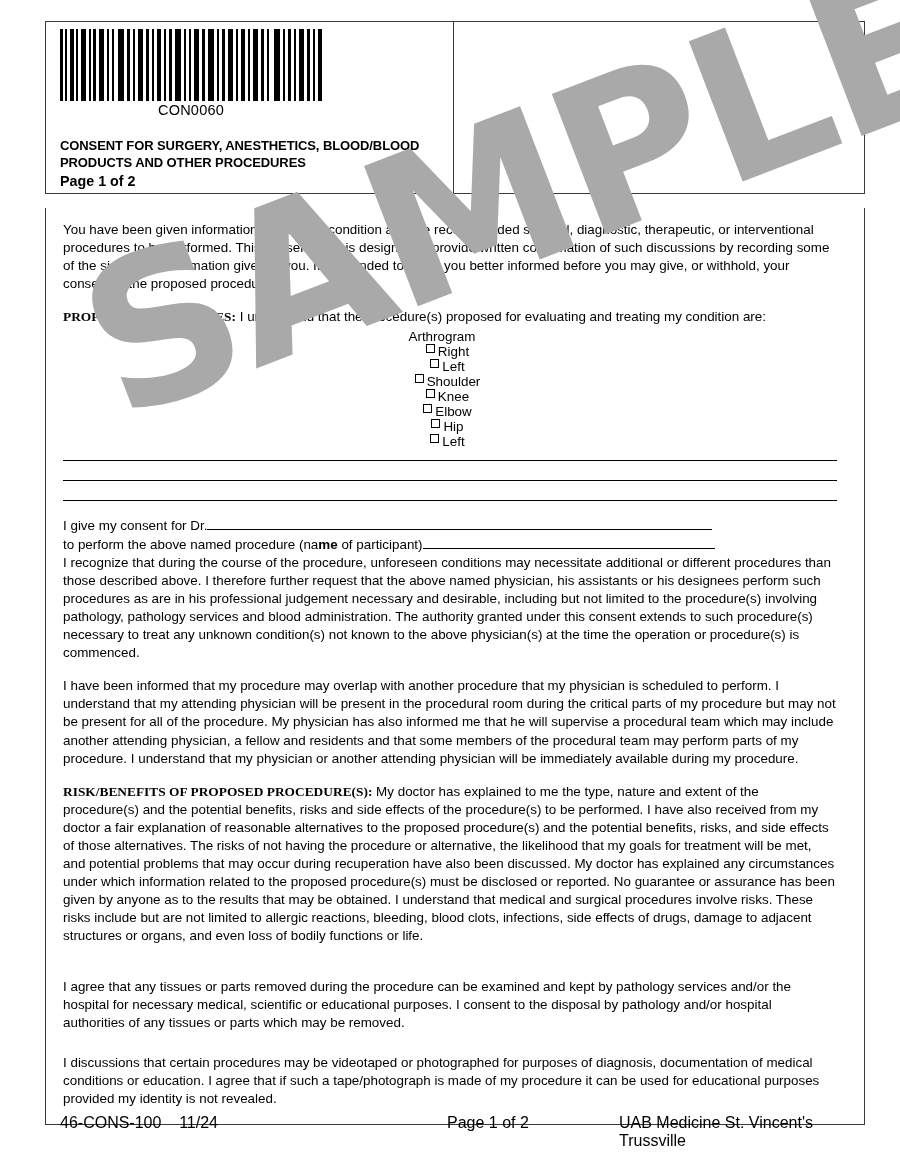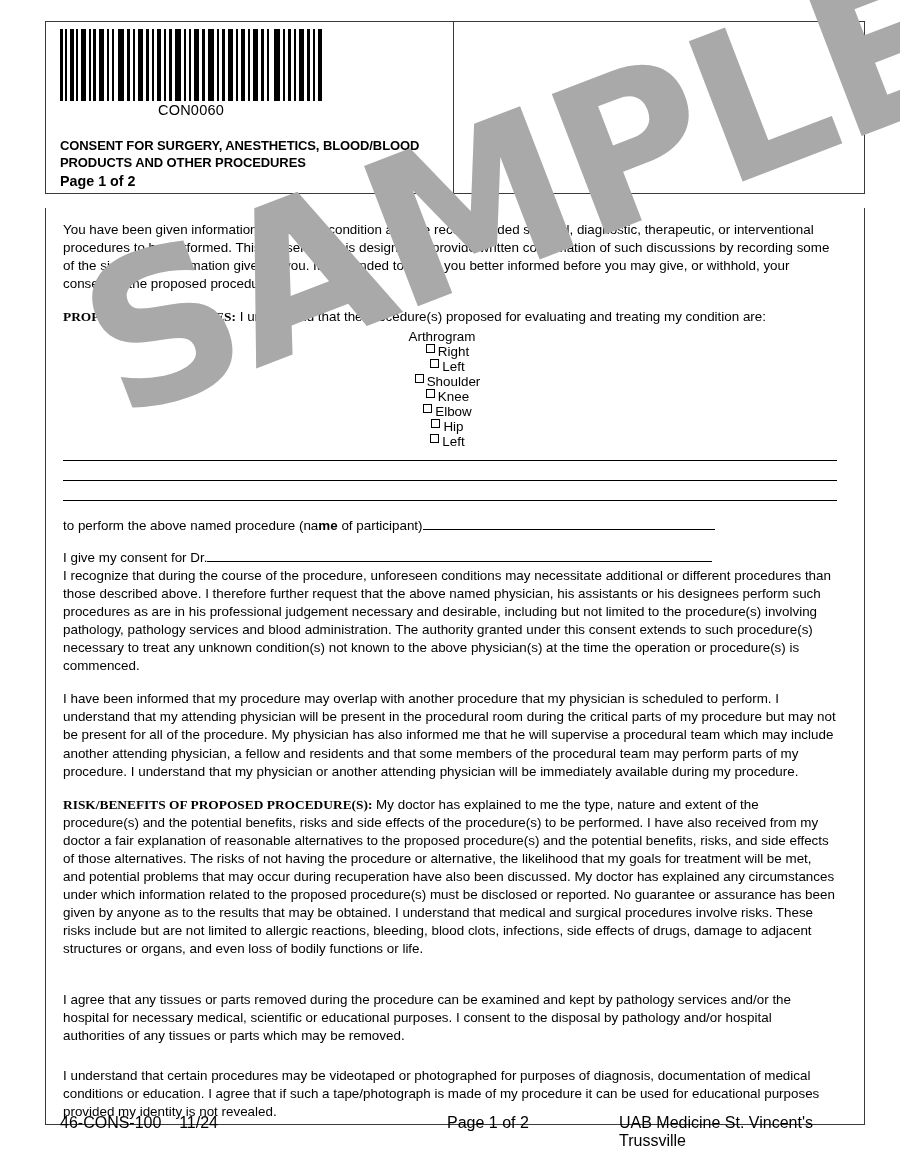--- a/index.html
+++ b/index.html
@@ -332,24 +332,24 @@
         <span>Left</span>
       </span>
     </div>
 
     <div class="rule rule-1"></div>
     <div class="rule"></div>
     <div class="rule"></div>
 
     <div class="gap-md"></div>
 
+    <p class="para"><span>I give my consent for Dr.</span><span class="inline-line line-dr"></span></p>
+
     <p class="para tight"><span>to perform the above named procedure (na</span><b>me</b><span> of participant)</span><span class="inline-line line-name"></span></p>
 
-    <p class="para"><span>I give my consent for Dr.</span><span class="inline-line line-dr"></span></p>
-
     <p class="para tight">I recognize that during the course of the procedure, unforeseen conditions may necessitate additional or different procedures than those described above. I therefore further request that the above named physician, his assistants or his designees perform such procedures as are in his professional judgement necessary and desirable, including but not limited to the procedure(s) involving pathology, pathology services and blood administration. The authority granted under this consent extends to such procedure(s) necessary to treat any unknown condition(s) not known to the above physician(s) at the time the operation or procedure(s) is commenced.</p>
 
     <div class="gap-md"></div>
 
     <p class="para">I have been informed that my procedure may overlap with another procedure that my physician is scheduled to perform. I understand that my attending physician will be present in the procedural room during the critical parts of my procedure but may not be present for all of the procedure. My physician has also informed me that he will supervise a procedural team which may include another attending physician, a fellow and residents and that some members of the procedural team may perform parts of my procedure. I understand that my physician or another attending physician will be immediately available during my procedure.</p>
 
     <div class="gap-md"></div>
 
     <p class="para"><span class="section-head">RISK/BENEFITS OF PROPOSED PROCEDURE(S):</span><span> My doctor has explained to me the type, nature and extent of the procedure(s) and the potential benefits, risks and side effects of the procedure(s) to be performed. I have also received from my doctor a fair explanation of reasonable alternatives to the proposed procedure(s) and the potential benefits, risks, and side effects of those alternatives. The risks of not having the procedure or alternative, the likelihood that my goals for treatment will be met, and potential problems that may occur during recuperation have also been discussed. My doctor has explained any circumstances under which information related to the proposed procedure(s) must be disclosed or reported. No guarantee or assurance has been given by anyone as to the results that may be obtained. I understand that medical and surgical procedures involve risks. These risks include but are not limited to allergic reactions, bleeding, blood clots, infections, side effects of drugs, damage to adjacent structures or organs, and even loss of bodily functions or life.</span></p>
 
@@ -361,21 +361,21 @@
 
     <div class="gap-sm"></div>
 
     <p class="para">I agree that any tissues or parts removed during the procedure can be examined and kept by pathology services and/or the hospital for necessary medical, scientific or educational purposes. I consent to the disposal by pathology and/or hospital authorities of any tissues or parts which may be removed.</p>
 
     <div class="gap-sm"></div>
 
 
     <div class="gap-sm"></div>
 
-    <p class="para">I understand that certain procedures may be videotaped or photographed for purposes of diagnosis, documentation of medical conditions or education. I agree that if such a tape/photograph is made of my procedure it can be used for educational purposes provided my identity is not revealed.</p>
+    <p class="para">I discussions that certain procedures may be videotaped or photographed for purposes of diagnosis, documentation of medical conditions or education. I agree that if such a tape/photograph is made of my procedure it can be used for educational purposes provided my identity is not revealed.</p>
 
   </div>
 
   <div class="footer">
     <div class="footer-left"><span>46-CONS-100</span>&nbsp;&nbsp;&nbsp;&nbsp;<span>11/24</span></div>
     <div class="footer-center">Page 1 of 2</div>
     <div class="footer-right">UAB Medicine St. Vincent's Trussville</div>
   </div>
 
   <div class="watermark">

